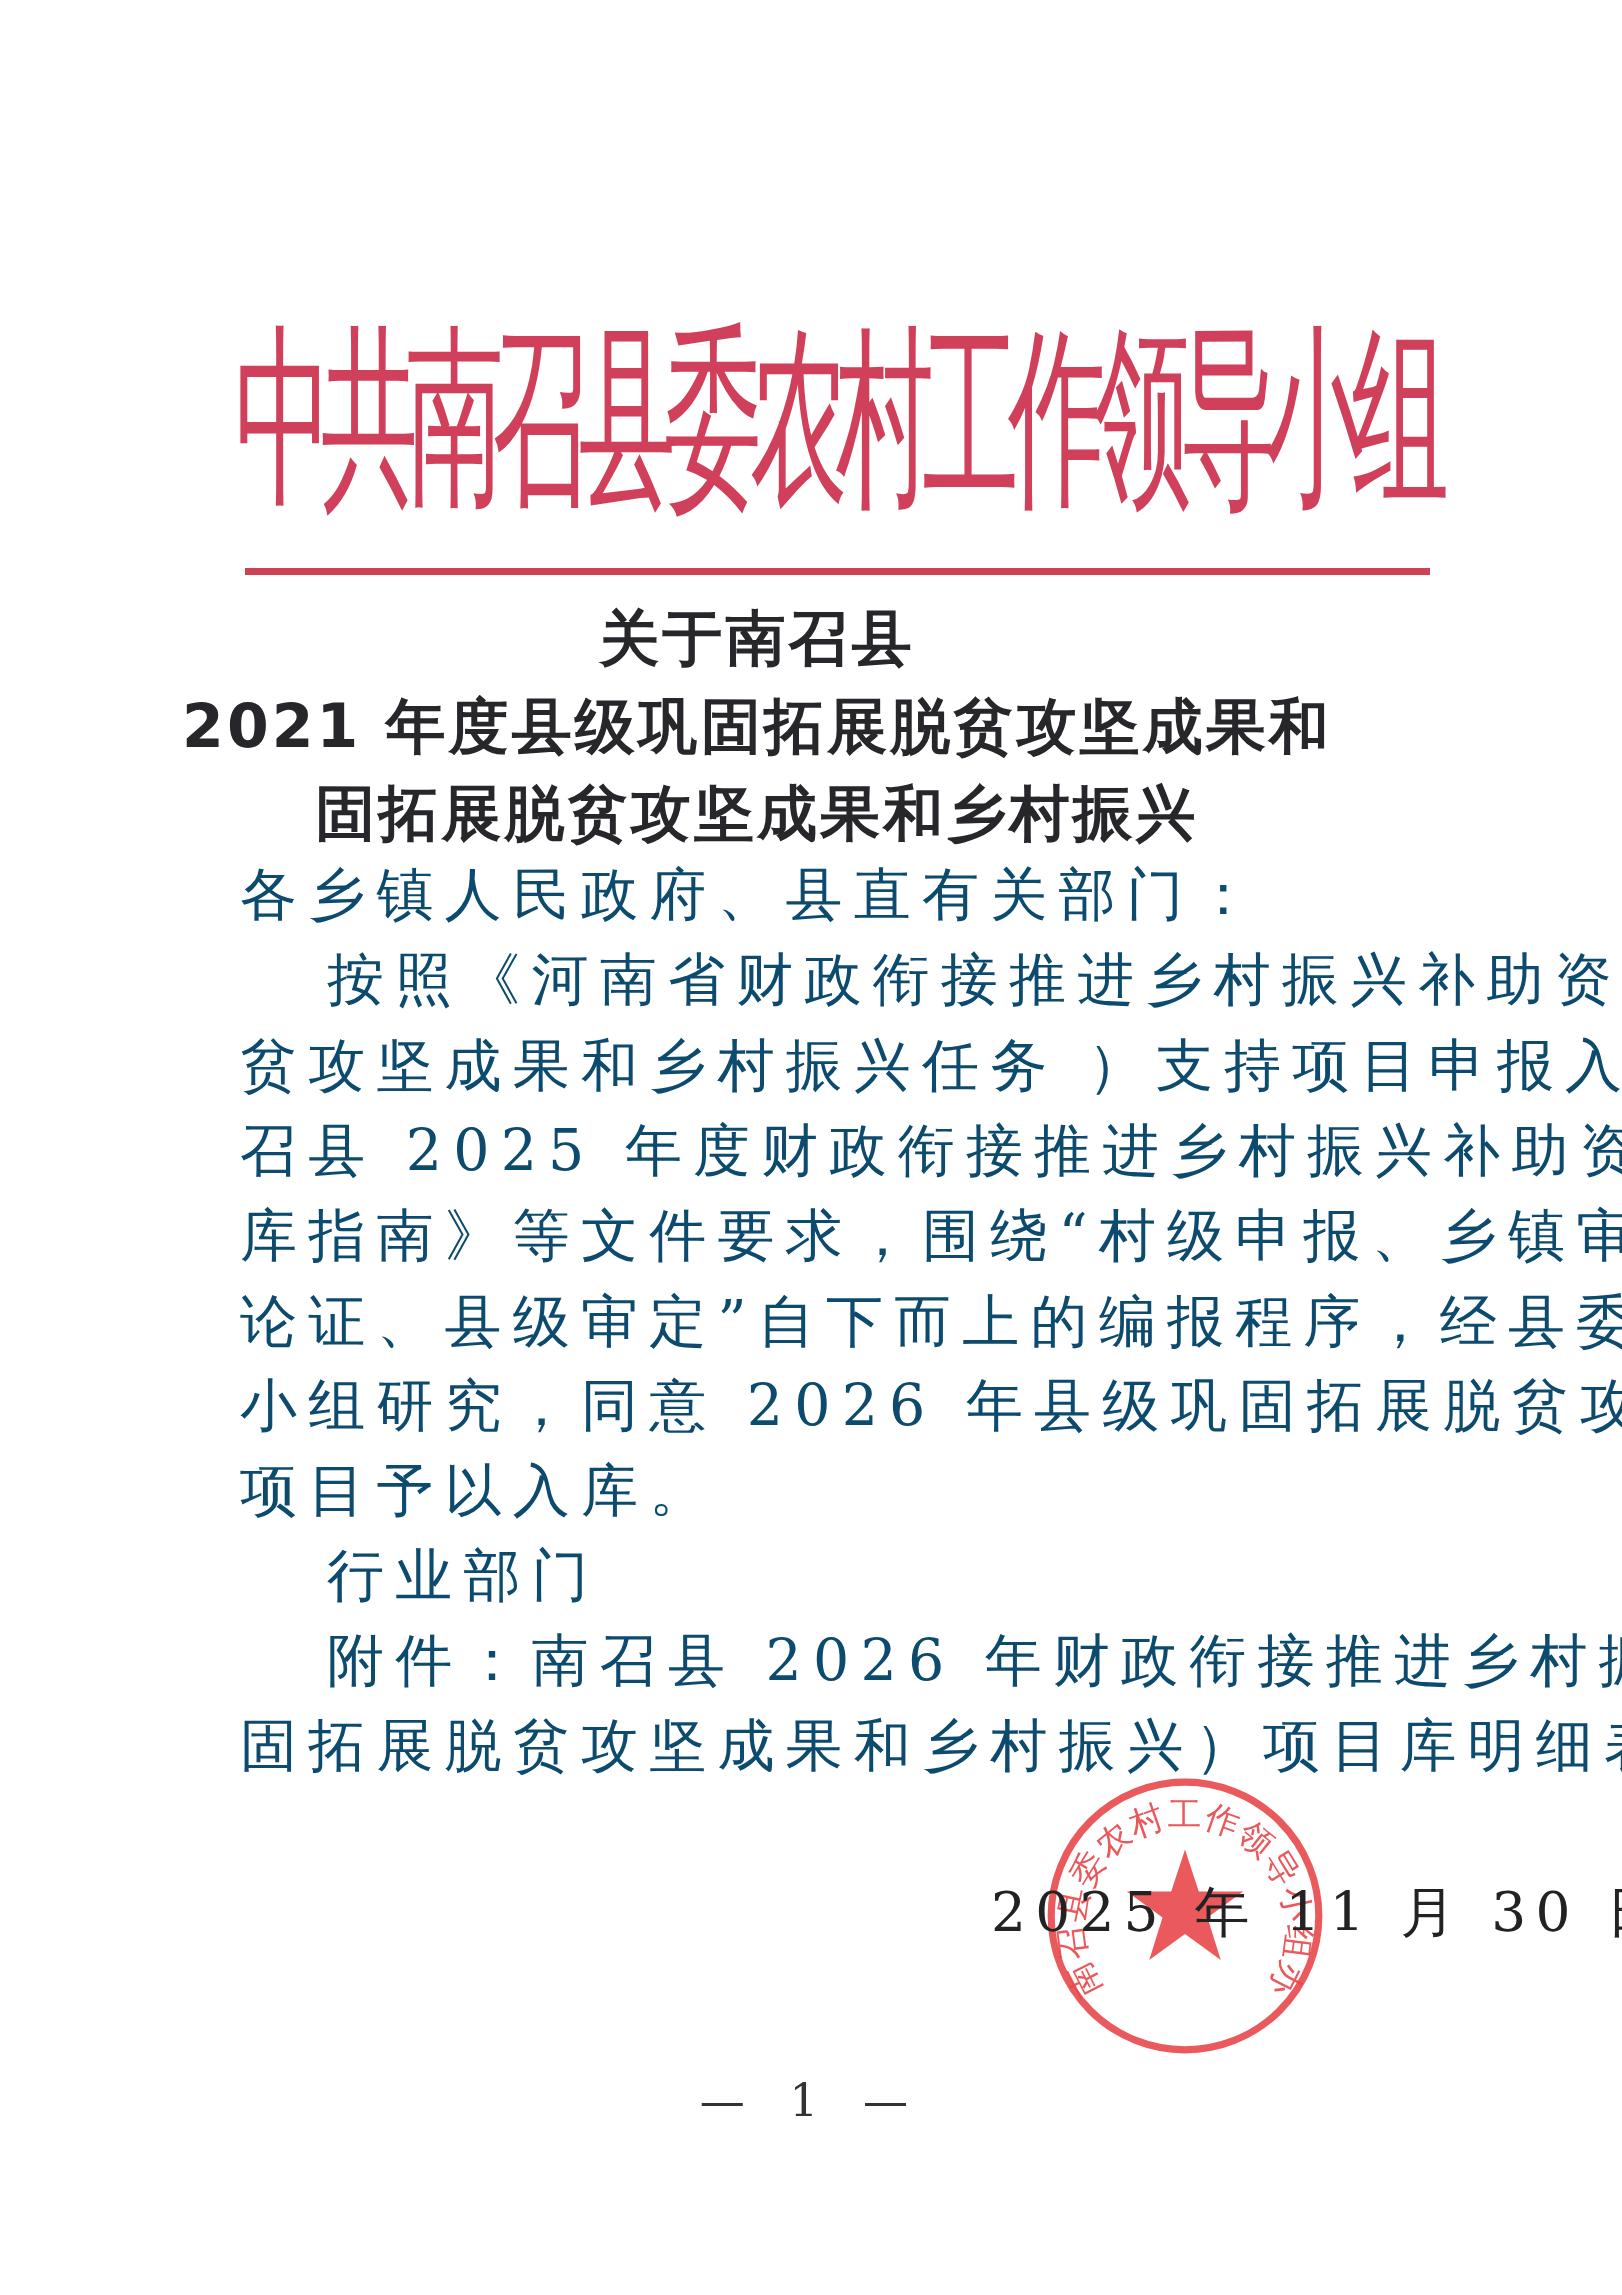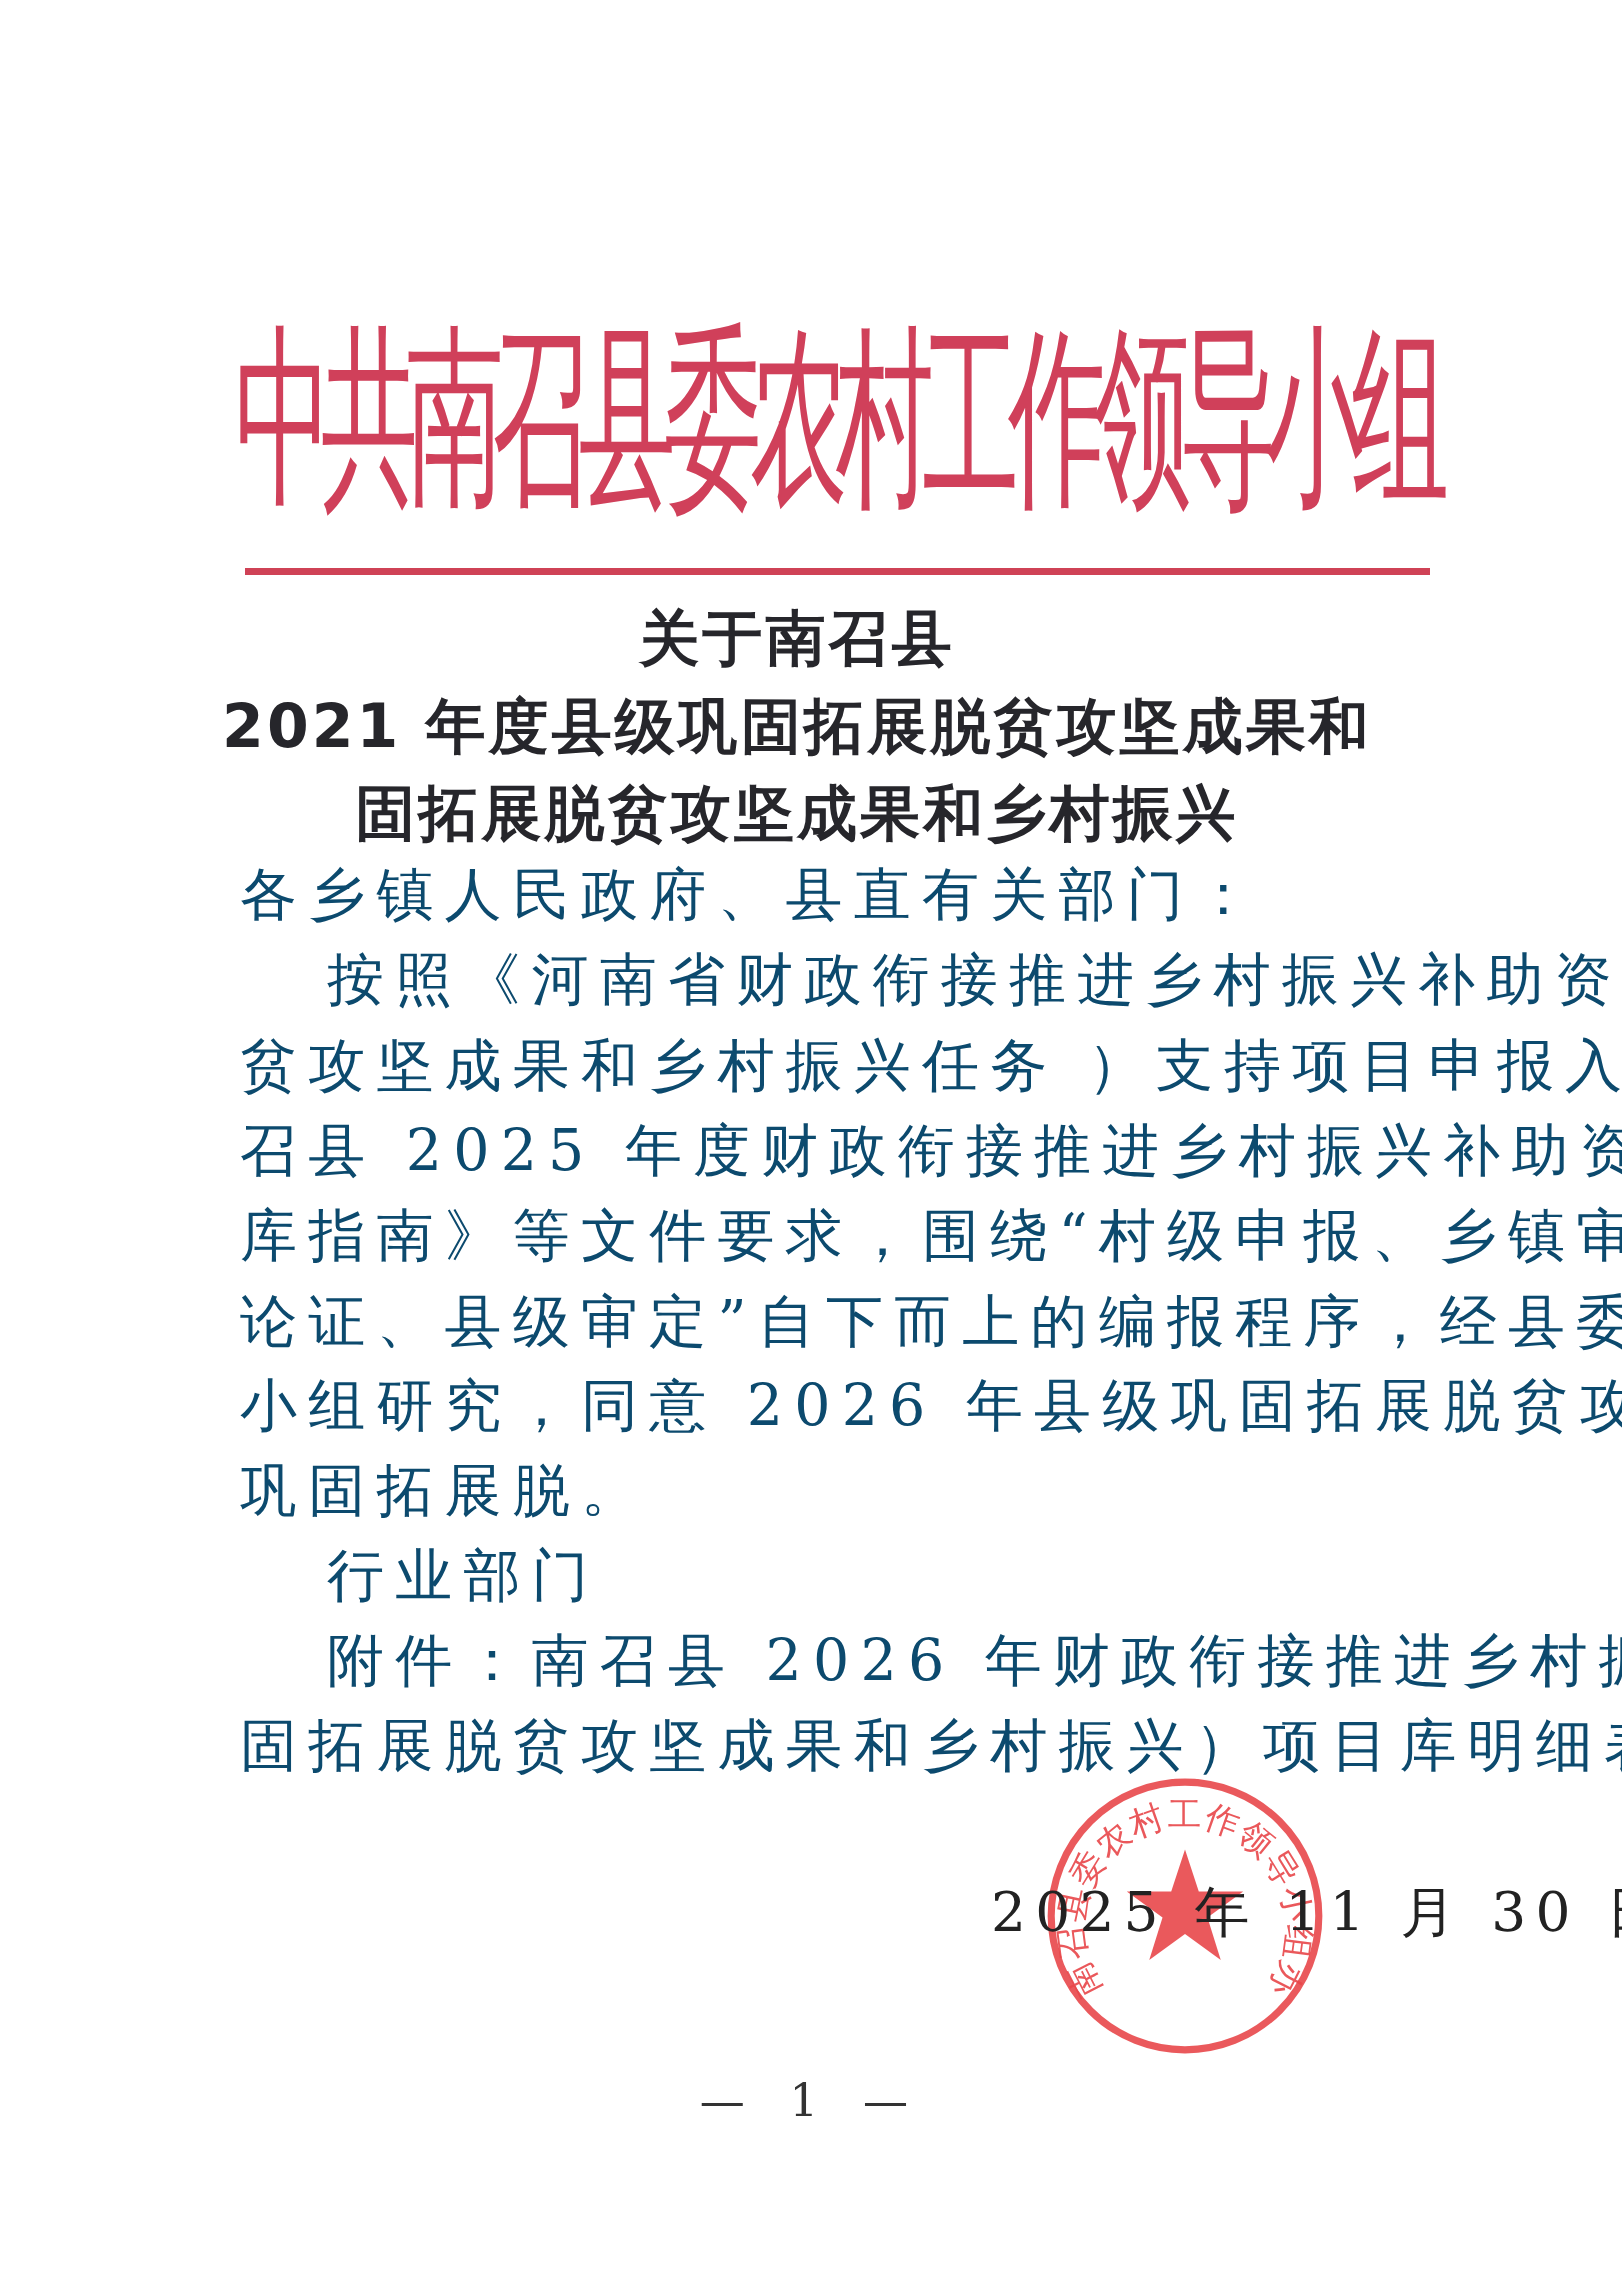--- a/index.html
+++ b/index.html
@@ -8,21 +8,21 @@
   .abs { position: absolute; }
   .header {
     left: 235px; top: 307px; width: 1201px; height: 220px;
     display: flex; justify-content: space-between; align-items: center;
     font-family: "DejaVu Sans", sans-serif; color: #d0405a;
     font-size: 97px; line-height: 1; transform: scaleY(2.0); transform-origin: center;
   }
   .header span { display: inline-block; width: 84px; text-align: center; font-weight: 400; }
   .rule { left: 245px; top: 568px; width: 1185px; height: 7.2px; background: #cf4256; }
   .title { left: 0; width: 1514px; text-align: center; font-family: "DejaVu Sans", sans-serif;
-           font-weight: bold; font-size: 60px; color: #26262b; letter-spacing: 3.1px; line-height: 1; padding-left: 40px; }
+           font-weight: bold; font-size: 60px; color: #26262b; letter-spacing: 3.1px; line-height: 1; }
   .line { left: 240px; width: 1190px; font-size: 57px; line-height: 1; color: #0c4a6e;
           white-space: nowrap; letter-spacing: 11.2px; }
   .indent { left: 327px; width: 1104px; }
   .date { left: 991px; top: 1885px; font-size: 55px; line-height: 1; letter-spacing: 9.2px; color: #222; white-space: nowrap; }
   .seal { left: 1042px; top: 1773px; width: 286px; height: 286px; }
   .pagenum { left: 0; width: 1623px; top: 2074px; text-align: center; font-size: 45px; color: #333; letter-spacing: 15.3px; }
 </style>
 </head>
 <body>
 
@@ -50,21 +50,21 @@
 <div class="abs title" style="top:783px;">固拓展脱贫攻坚成果和乡村振兴</div>
 
 <div class="abs line" style="top:866px;">各乡镇人民政府、县直有关部门：</div>
 
 <div class="abs line indent" style="top:951px;">按照《河南省财政衔接推进乡村振兴补助资金（巩固拓展脱</div>
 <div class="abs line" style="top:1037px;">贫攻坚成果和乡村振兴任务 ）支持项目申报入库指南》、《南</div>
 <div class="abs line" style="top:1122px;">召县 2025 年度财政衔接推进乡村振兴补助资金支持项目申报入</div>
 <div class="abs line" style="top:1207px;">库指南》等文件要求，围绕“村级申报、乡镇审核、行业部门</div>
 <div class="abs line" style="top:1293px;">论证、县级审定”自下而上的编报程序，经县委农村工作领导</div>
 <div class="abs line" style="top:1377px;">小组研究，同意 2026 年县级巩固拓展脱贫攻坚成果和乡村振兴</div>
-<div class="abs line" style="top:1462px;">巩固拓展脱。</div>
+<div class="abs line" style="top:1462px;">项目予以入库。</div>
 
 <div class="abs line indent" style="top:1547px;">行业部门</div>
 
 <div class="abs line indent" style="top:1632px;">附件：南召县 2026 年财政衔接推进乡村振兴补助资金（巩</div>
 <div class="abs line" style="top:1717px;">固拓展脱贫攻坚成果和乡村振兴）项目库明细表</div>
 
 <svg class="abs seal" viewBox="0 0 560 560">
   <defs>
     <path id="sealArc" d="M 105 400 A 200 200 0 1 1 455 400"></path>
   </defs>

